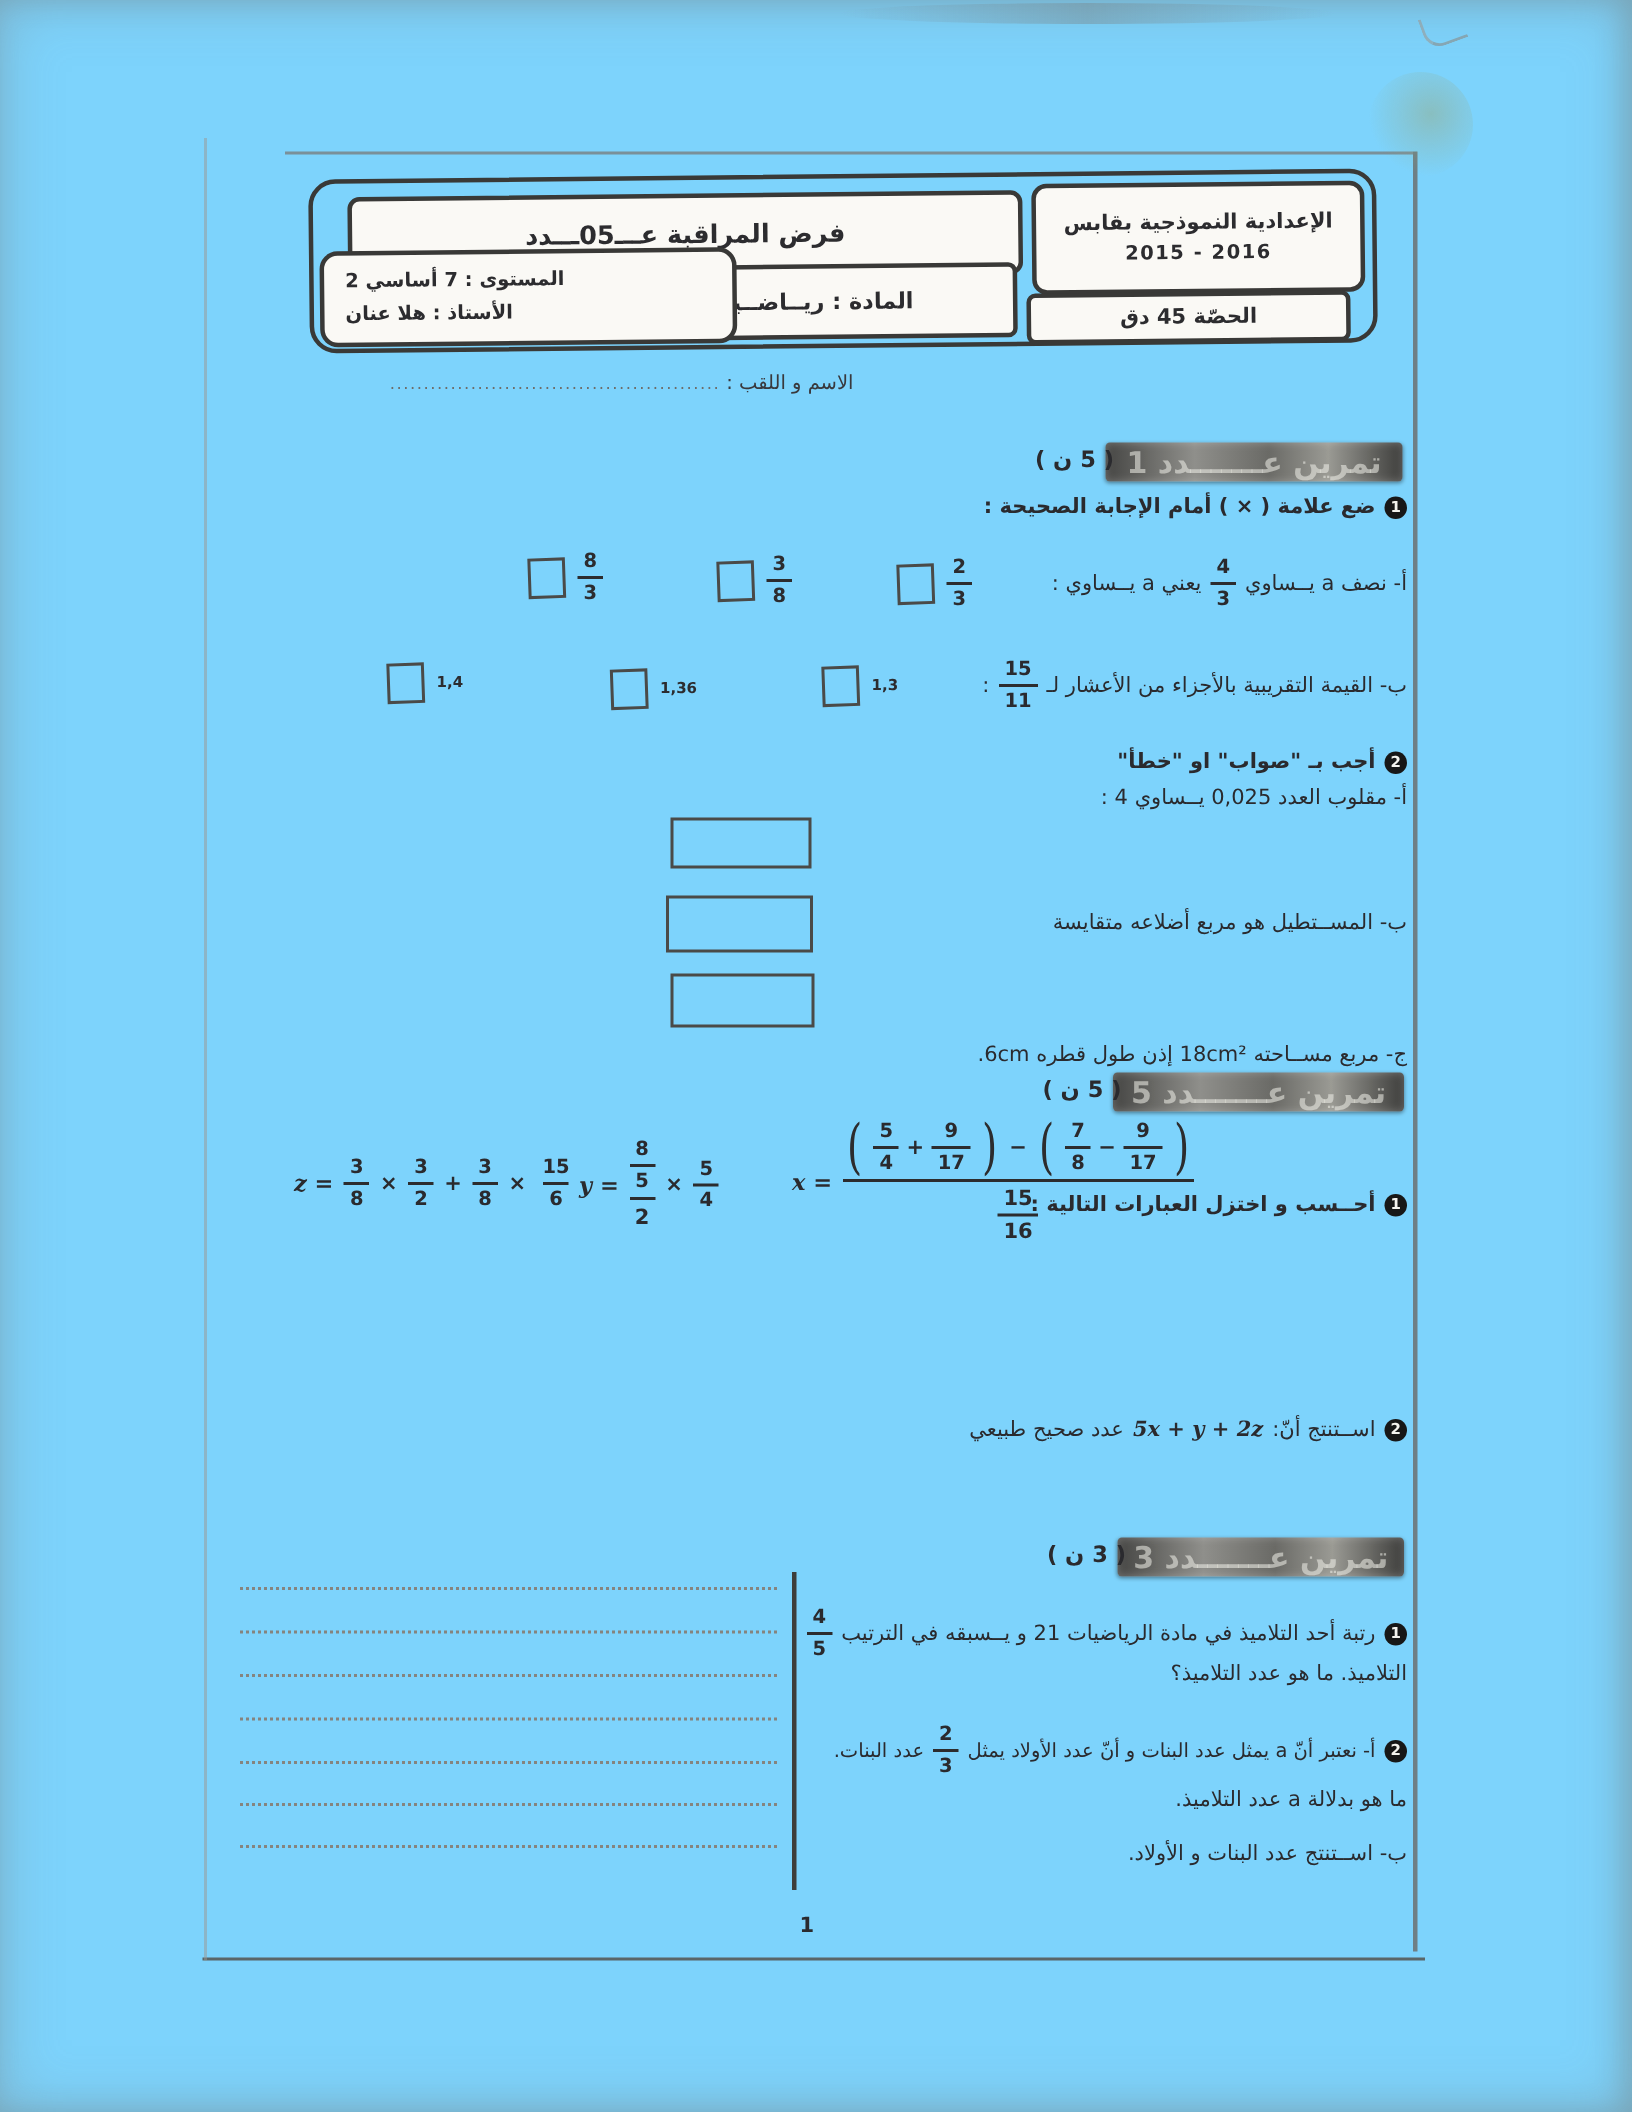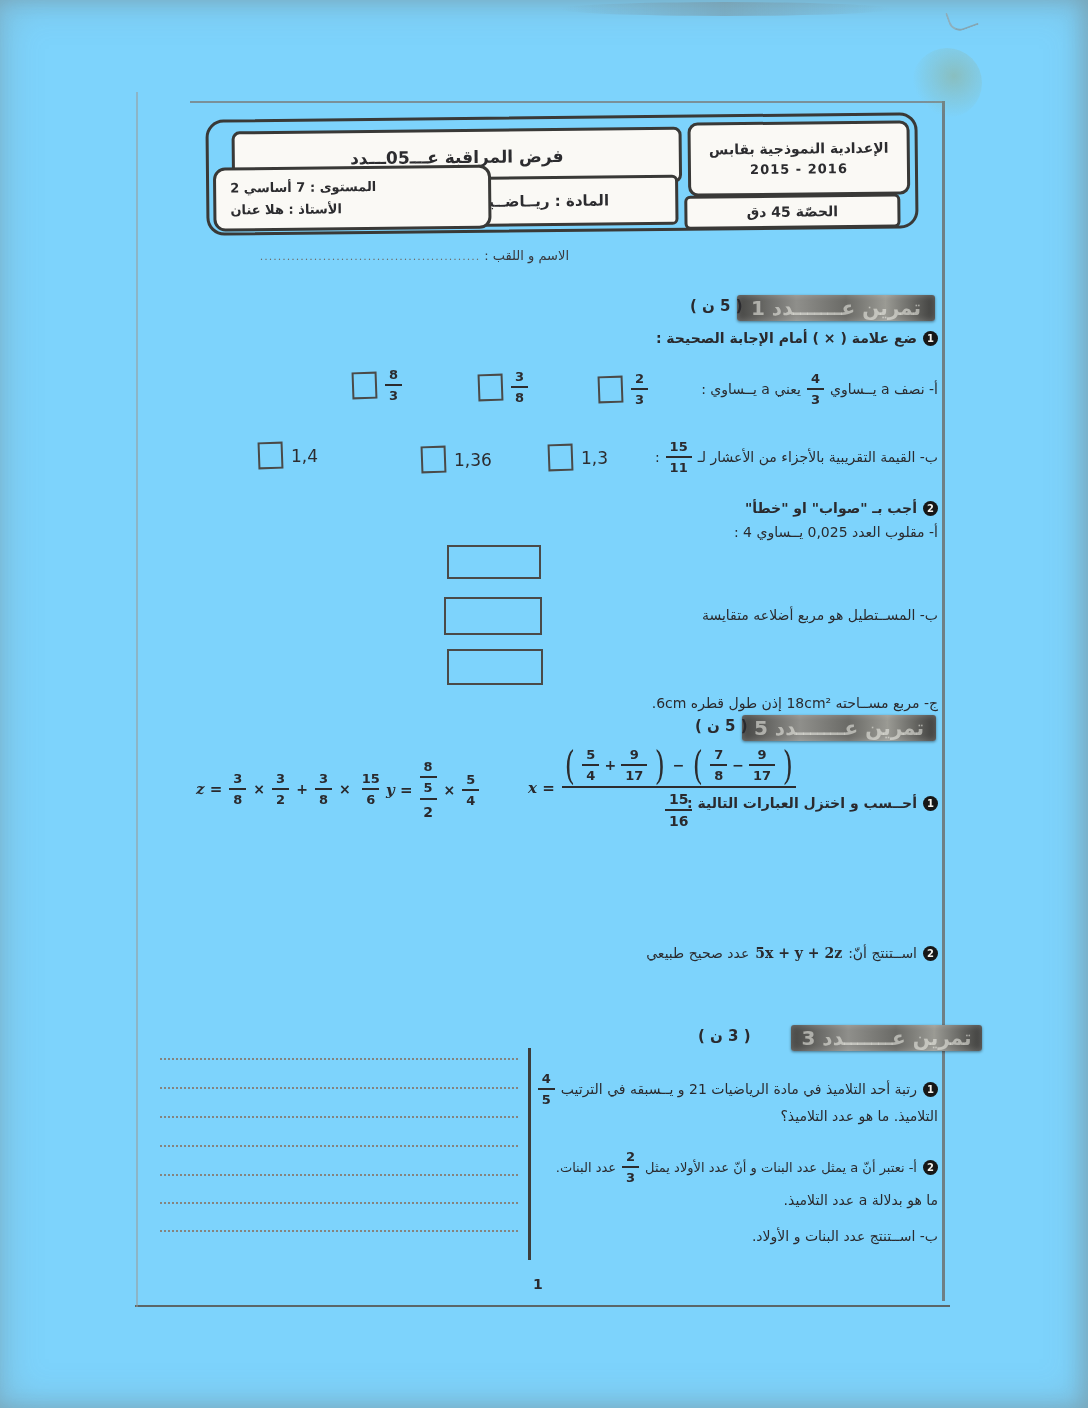--- a/index.html
+++ b/index.html
@@ -57,32 +57,32 @@
     color:rgba(238,238,232,.55);font-weight:bold;font-size:20px;direction:rtl;}
   .points{position:absolute;direction:rtl;font-size:15px;font-weight:bold;color:#2c2c30;}
   
   .frac{display:inline-flex;flex-direction:column;align-items:center;vertical-align:middle;
     line-height:1;font-size:13px;font-weight:bold;direction:ltr;}
   .frac .num{padding:0 4px 3px;}
   .frac .den{border-top:2px solid #2e2e30;padding:3px 4px 0;}
   
   .opt{position:absolute;display:flex;align-items:center;gap:8px;direction:ltr;}
   .cbx{width:21px;height:23px;border:2.5px solid #4b4b49;background:transparent;transform:rotate(-2deg);}
-  .optlabel{font-size:17px;font-weight:normal;}
+  .optlabel{font-size:10px;font-weight:bold;}
   .ansbox{position:absolute;border:2.5px solid #4b4b49;background:transparent;}
   
   .formula{position:absolute;direction:ltr;display:flex;align-items:center;gap:7px;
     font-size:14px;color:#2c2c30;}
   .mvar{font-family:"DejaVu Serif", serif;font-style:italic;font-size:15px;font-weight:bold;}
   .bigfrac{display:inline-flex;flex-direction:column;align-items:center;}
   .bigfrac > .bar{align-self:stretch;height:0;border-top:2px solid #2e2e30;margin:4px 0;}
   .fracrow{display:flex;align-items:center;gap:5px;}
   .paren{font-size:40px;font-weight:200;line-height:.85;transform:scaleX(.65);color:#2e2e30;font-family:"DejaVu Serif",serif;}
   .op{font-weight:bold;}
-  .mathltr{direction:ltr;unicode-bidi:embed;font-family:"DejaVu Serif", serif;font-weight:bold;}
+  .mathltr{direction:ltr;unicode-bidi:embed;font-family:"DejaVu Serif", serif;font-style:italic;font-weight:bold;}
   
   .dotline{position:absolute;left:160px;width:358px;height:0;border-bottom:2px dotted #85847f;}
   .vsep{position:absolute;left:528px;top:1048px;width:3px;height:212px;background:#3e3e3c;}
   .pagenum{position:absolute;left:533px;top:1276px;font-size:14px;font-weight:bold;color:#2c2c30;}
 </style>
 </head>
 <body>
 
 <div class="paper">
 <div class="content">
@@ -166,21 +166,21 @@
     <span class="frac">
       <span class="num">15</span>
       <span class="den">11</span>
     </span>
     <span>:</span>
   </div>
   <div class="opt" style="left:548px;top:444px;">
     <span class="cbx"></span>
     <span class="optlabel">1,3</span>
   </div>
-  <div class="opt" style="left:398px;top:446px;padding-left:23px;">
+  <div class="opt" style="left:384px;top:446px;padding-left:23px;">
     <span class="cbx"></span>
     <span class="optlabel">1,36</span>
   </div>
   <div class="opt" style="left:258px;top:442px;">
     <span class="cbx"></span>
     <span class="optlabel">1,4</span>
   </div>
 
   <div class="line" style="right:150px;top:500px;font-weight:bold;">
     <span class="marker">2</span>
@@ -285,21 +285,21 @@
     </span>
   </div>
 
   <div class="line" style="right:150px;top:945px;">
     <span class="marker">2</span>
     <span>اســتنتج أنّ:</span>
     <span class="mathltr">5x + y + 2z</span>
     <span>عدد صحيح طبيعي</span>
   </div>
 
-  <div class="banner" style="left:745px;top:1025px;width:191px;margin-left:46px;">
+  <div class="banner" style="left:745px;top:1025px;width:191px;">
     <span>تمرين عـــــــدد 3</span>
   </div>
   <div class="points" style="left:698px;top:1027px;">( 3 ن )</div>
 
   <div class="line" style="right:150px;top:1072px;">
     <span class="marker">1</span>
     <span>رتبة أحد التلاميذ في مادة الرياضيات 21 و يــسبقه في الترتيب</span>
     <span class="frac">
       <span class="num">4</span>
       <span class="den">5</span>

